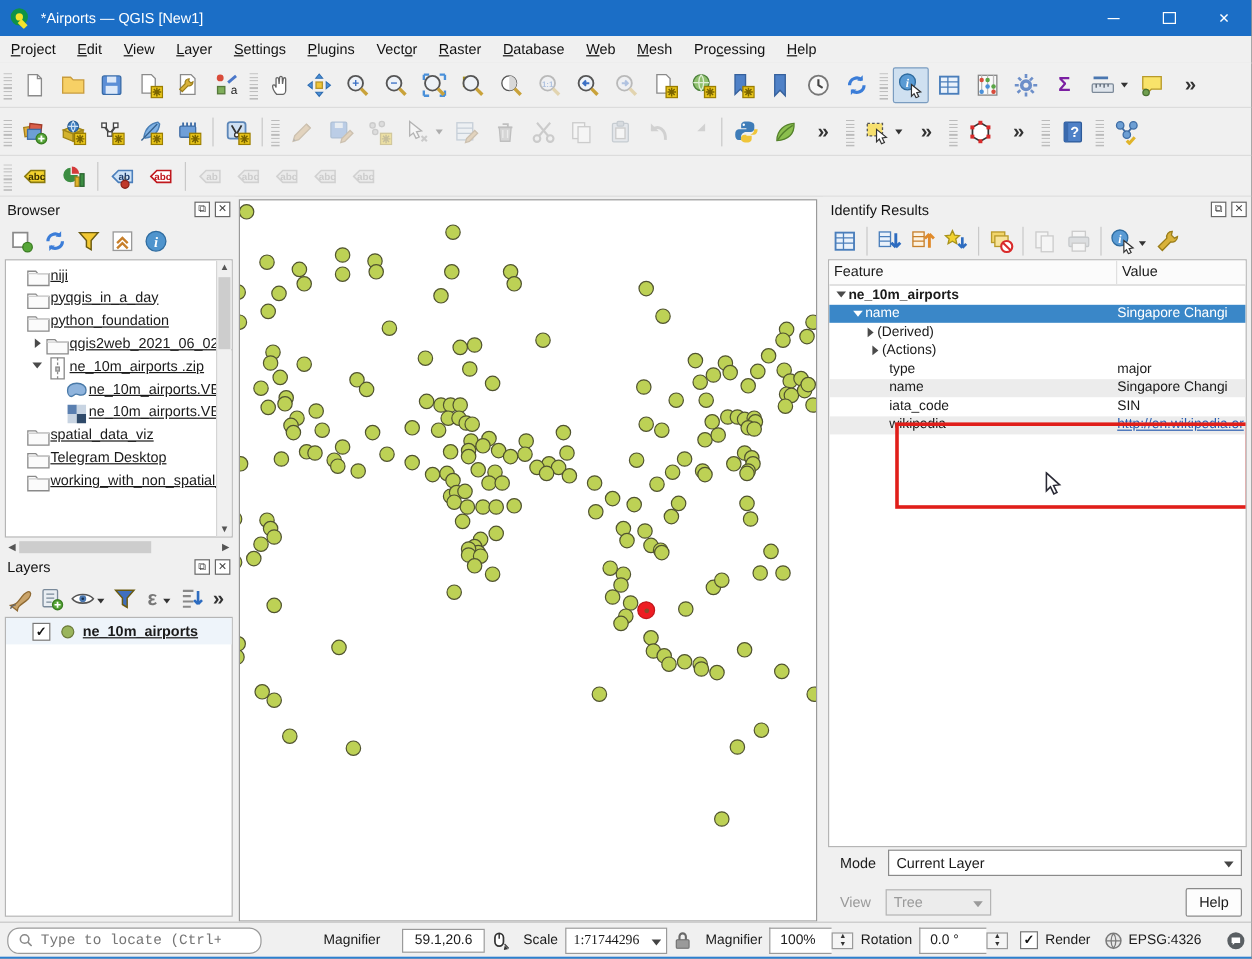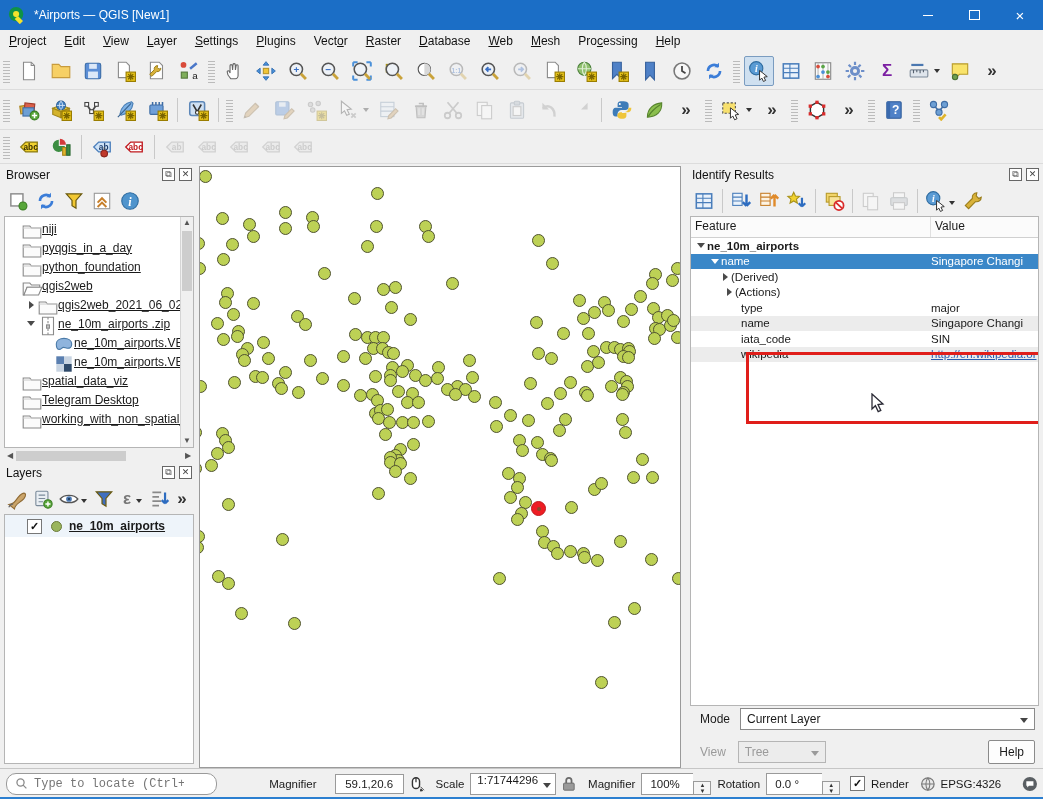--- a/index.html
+++ b/index.html
@@ -83,25 +83,25 @@
   .combo .c-arr{position:absolute;right:6px;top:9px;width:0;height:0;border-left:4px solid transparent;border-right:4px solid transparent;border-top:5px solid #444;}
   .combo.disabled{background:#ececec;color:#9a9a9a;border-color:#b5b5b5;}
   .combo.disabled .c-arr{border-top-color:#9a9a9a;}
   .btn{background:#fdfdfd;border:1px solid #8a8a8a;border-radius:2px;height:22px;padding:0 10px;display:flex;align-items:center;}
   
   #status{position:absolute;left:0;top:768px;width:100%;height:29px;background:#f0f0f0;border-top:1px solid #c6c6c6;display:flex;align-items:center;font-size:11.5px;}
   .locator{width:196px;height:20px;border:1px solid #9a9a9a;border-radius:10px;background:#fff;margin-left:6px;display:flex;align-items:center;padding:0 8px;color:#8a8a8a;}
   .locator input{border:none;outline:none;width:150px;font-size:12px;color:#8a8a8a;background:transparent;font-family:Liberation Mono, monospace;}
   .sb-label{margin:0 6px;}
   .sb-box{background:#fff;border:1px solid #9a9a9a;height:20px;display:flex;align-items:center;justify-content:center;padding:0 8px;box-sizing:border-box;}
-  .spin{display:flex;align-items:flex-end;height:22px;}
+  .spin{display:flex;align-items:center;height:22px;}
   .spin .sb-box{border-right:none;height:22px;}
   .spin .arrows{width:16px;border:1px solid #9a9a9a;background:#f5f5f5;display:flex;flex-direction:column;}
   .spin .arrows div{flex:1;display:flex;align-items:center;justify-content:center;font-size:6px;color:#333;}
-  .scombo{position:relative;background:#fff;border:1px solid #9a9a9a;height:22px;display:flex;padding:0 18px 0 6px;box-sizing:border-box;}
+  .scombo{position:relative;background:#fff;border:1px solid #9a9a9a;height:22px;display:flex;align-items:center;padding:0 18px 0 6px;box-sizing:border-box;font-family:Liberation Serif, serif;}
   .scombo .c-arr{position:absolute;right:4px;top:9px;width:0;height:0;border-left:4px solid transparent;border-right:4px solid transparent;border-top:5px solid #444;}
   .sb-ico{width:18px;height:18px;margin:0 4px;}
   
   #cursor{position:absolute;left:868px;top:393px;z-index:50;pointer-events:none;}
 </style>
 </head>
 <body>
 
 <div id="app">
 
@@ -669,28 +669,20 @@
                 </svg></span>
               <span>pyqgis_in_a_day</span>
             </div>
             <div class="tree-row" style="padding-left: 4px;">
               <span class="arrow-box"></span>
               <span class="tw-ico"><svg width="22" height="22" viewBox="0 0 20 20">
                   <path d="M2 5.5h6l1.6 1.8H18v9H2z" fill="#fbfbfb" stroke="#8a8a8a"></path>
                   <path d="M2 7.3h16" stroke="#d0d0d0"></path>
                 </svg></span>
               <span>python_foundation</span>
-            </div>
-            <div class="tree-row" style="padding-left: 4px;">
-              <span class="arrow-box"></span>
-              <span class="tw-ico"><svg width="22" height="22" viewBox="0 0 20 20">
-                  <path d="M2 5.5h6l1.6 1.8H17v2H5.5L3 16.3H2z" fill="#fbfbfb" stroke="#8a8a8a"></path>
-                  <path d="M5.5 9.3H19L16 16.3H2.6z" fill="#fff" stroke="#8a8a8a"></path>
-                </svg></span>
-              <span>qgis2web</span>
             </div>
             <div class="tree-row" style="padding-left: 20px;">
               <span class="arrow-box">
                 <span class="arr-r"></span>
               </span>
               <span class="tw-ico"><svg width="22" height="22" viewBox="0 0 20 20">
                   <path d="M2 5.5h6l1.6 1.8H18v9H2z" fill="#fbfbfb" stroke="#8a8a8a"></path>
                   <path d="M2 7.3h16" stroke="#d0d0d0"></path>
                 </svg></span>
               <span>qgis2web_2021_06_02-1</span>

